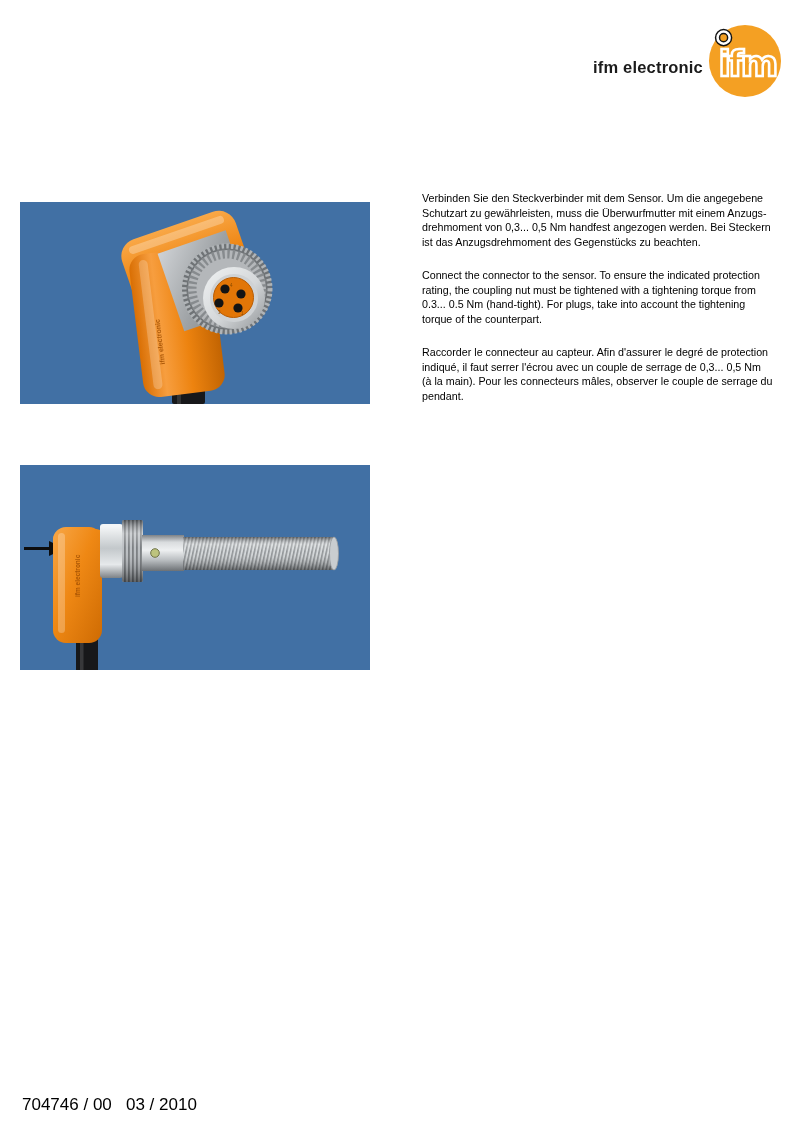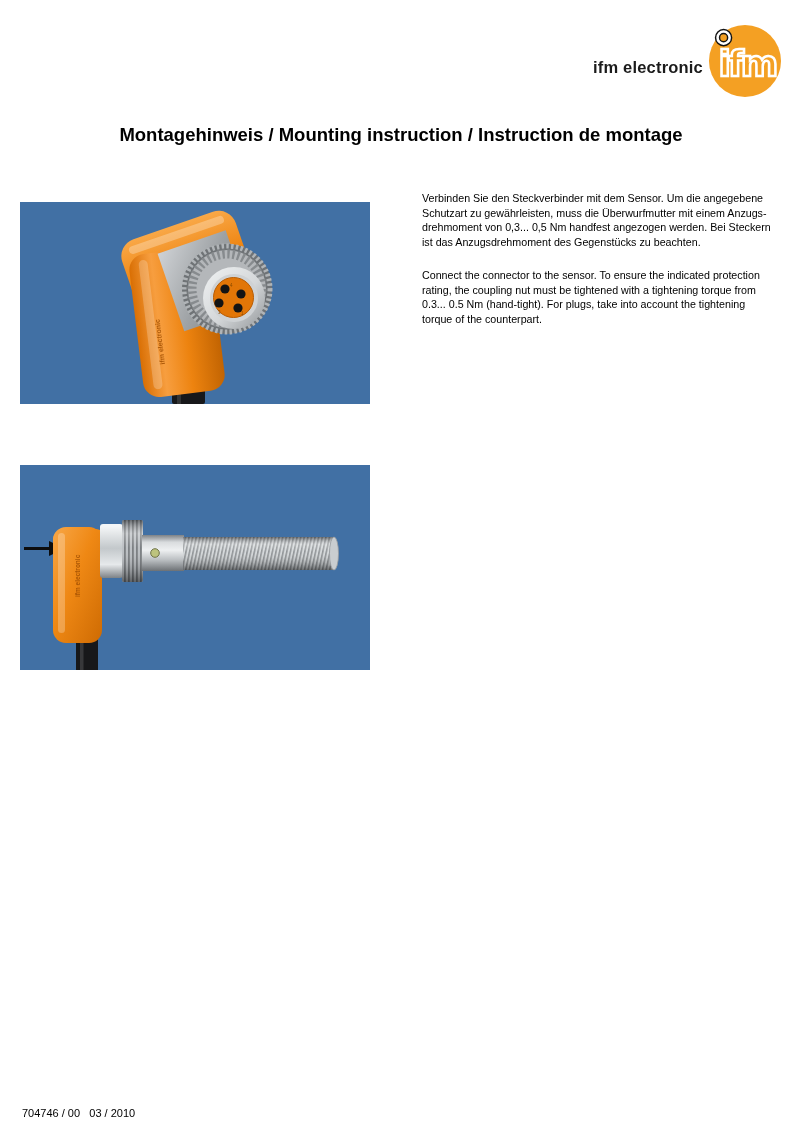--- a/index.html
+++ b/index.html
@@ -62,42 +62,40 @@
   }
   .text-col-1 { top: 191px; }
   .text-col-2 { top: 456px; }
   .text-col p { white-space: pre-line; margin-bottom: 19px; }
 
   
   .doc-footer {
     position: absolute;
     left: 22px;
     top: 1095px;
-    font-size: 11px;
+    font-size: 17px;
     white-space: pre;
     color: #000;
-    margin-top: 12px;
   }
 </style>
 </head>
 <body>
 
 <div class="page">
 
   <header class="logo-block">
     <span class="logo-text">ifm electronic</span>
     <svg class="logo-circle" viewBox="0 0 76 76" aria-hidden="true">
       <circle cx="38" cy="38" r="37" fill="#F4A023"></circle>
       <text x="40" y="53" text-anchor="middle" font-family="DejaVu Sans, sans-serif" font-weight="bold" font-size="37" letter-spacing="-3" fill="none" stroke="#ffffff" stroke-width="2.6">ifm</text>
       <circle cx="16" cy="14" r="6.2" fill="none" stroke="#141414" stroke-width="5.6"></circle>
       <circle cx="16" cy="14" r="6.2" fill="none" stroke="#ffffff" stroke-width="2.6"></circle>
     </svg>
   </header>
 
-  <h1 class="title">Montagehinweis / Mounting instruction / Instruction de montage</h1>
 
   <figure class="figure figure-1">
     <svg viewBox="0 0 350 202" width="350" height="202">
       <defs>
         <linearGradient id="armGrad1" x1="0" y1="0" x2="0" y2="1">
           <stop offset="0" stop-color="#F9A847"></stop>
           <stop offset="0.55" stop-color="#EE8512"></stop>
           <stop offset="1" stop-color="#CF6C05"></stop>
         </linearGradient>
         <linearGradient id="bodyGrad1" x1="0" y1="0" x2="1" y2="0">
@@ -162,20 +160,24 @@
 
   <div class="text-col text-col-1">
     <p>Verbinden Sie den Steckverbinder mit dem Sensor. Um die angegebene
 Schutzart zu gewährleisten, muss die Überwurfmutter mit einem Anzugs-
 drehmoment von 0,3... 0,5 Nm handfest angezogen werden. Bei Steckern
 ist das Anzugsdrehmoment des Gegenstücks zu beachten.</p>
     <p>Connect the connector to the sensor. To ensure the indicated protection
 rating, the coupling nut must be tightened with a tightening torque from
 0.3... 0.5 Nm (hand-tight). For plugs, take into account the tightening
 torque of the counterpart.</p>
+    <p>Raccorder le connecteur au capteur. Afin d'assurer le degré de protection
+indiqué, il faut serrer l'écrou avec un couple de serrage de 0,3... 0,5 Nm
+(à la main). Pour les connecteurs mâles, observer le couple de serrage du
+pendant.</p>
   </div>
 
   <figure class="figure figure-2">
     <svg viewBox="0 0 350 205" width="350" height="205">
       <defs>
         <linearGradient id="bodyGrad2" x1="0" y1="0" x2="1" y2="1">
           <stop offset="0" stop-color="#F8A747"></stop>
           <stop offset="0.45" stop-color="#EF8814"></stop>
           <stop offset="1" stop-color="#CE6B03"></stop>
         </linearGradient>

